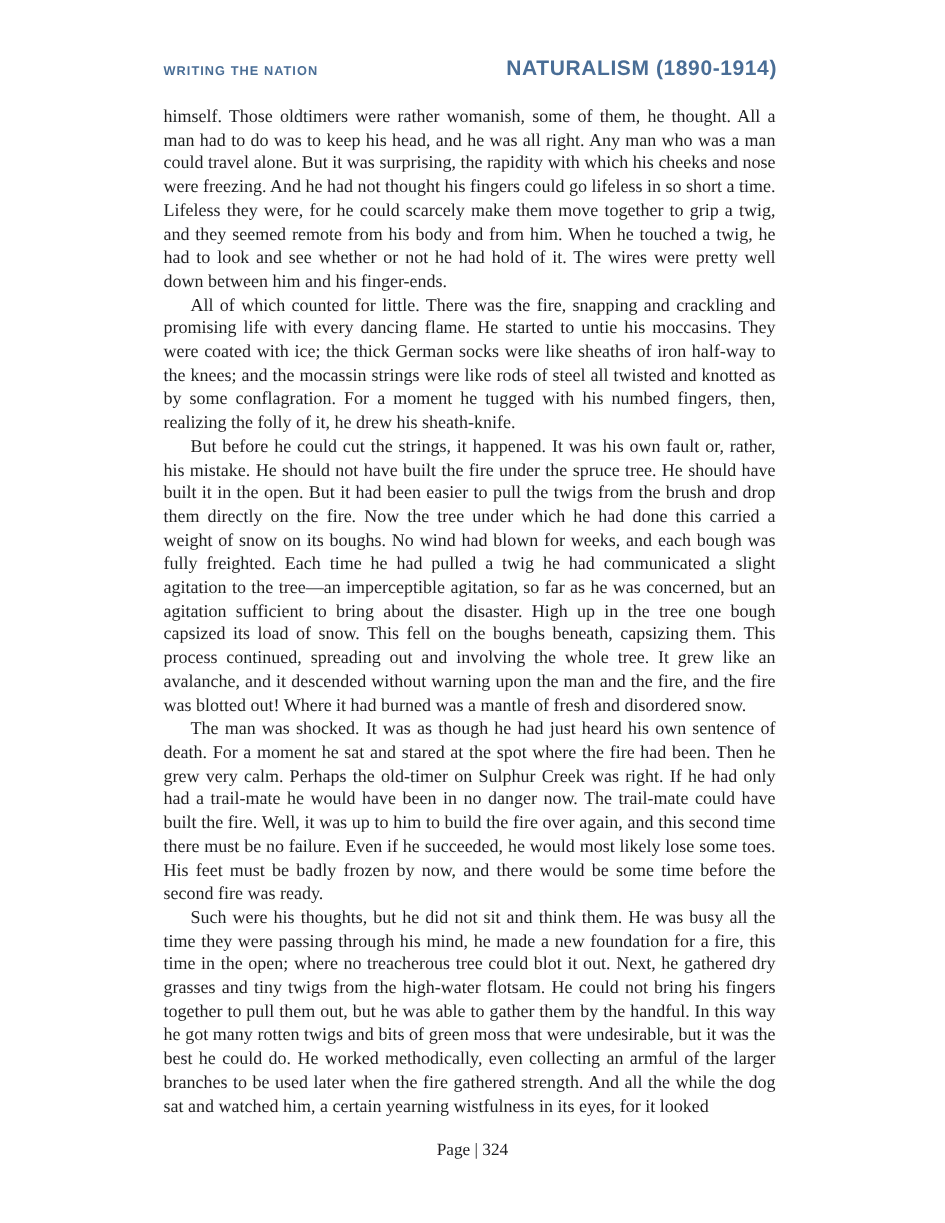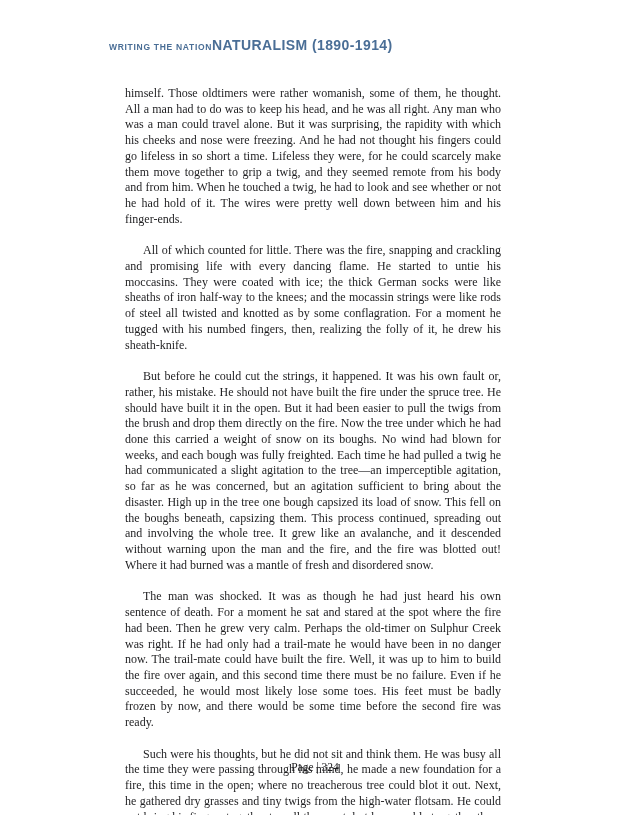--- a/index.html
+++ b/index.html
@@ -18,20 +18,21 @@
     position: absolute;
     inset: 0;
     background: #ffffff;
   }
   .running-header {
     position: absolute;
     top: 37px;
     left: 109px;
     width: 409px;
     display: flex;
+    justify-content: space-between;
     align-items: baseline;
     font-family: "Liberation Sans", "DejaVu Sans", sans-serif;
     color: #4a6e96;
     font-weight: bold;
   }
   .running-header .left {
     font-size: 8.5px;
     letter-spacing: 0.7px;
   }
   .running-header .right {
@@ -42,21 +43,21 @@
     position: absolute;
     top: 70px;
     left: 109px;
     width: 408px;
     color: #1e1e20;
     font-size: 12px;
     line-height: 15.7px;
     text-align: justify;
   }
   .content p {
-    margin: 16px;
+    margin: 0;
     padding: 0;
     text-indent: 18px;
     font-family: Liberation Serif, serif;
   }
   .content p.no-indent {
     text-indent: 0;
   }
   .page-footer {
     position: absolute;
     top: 761px;

